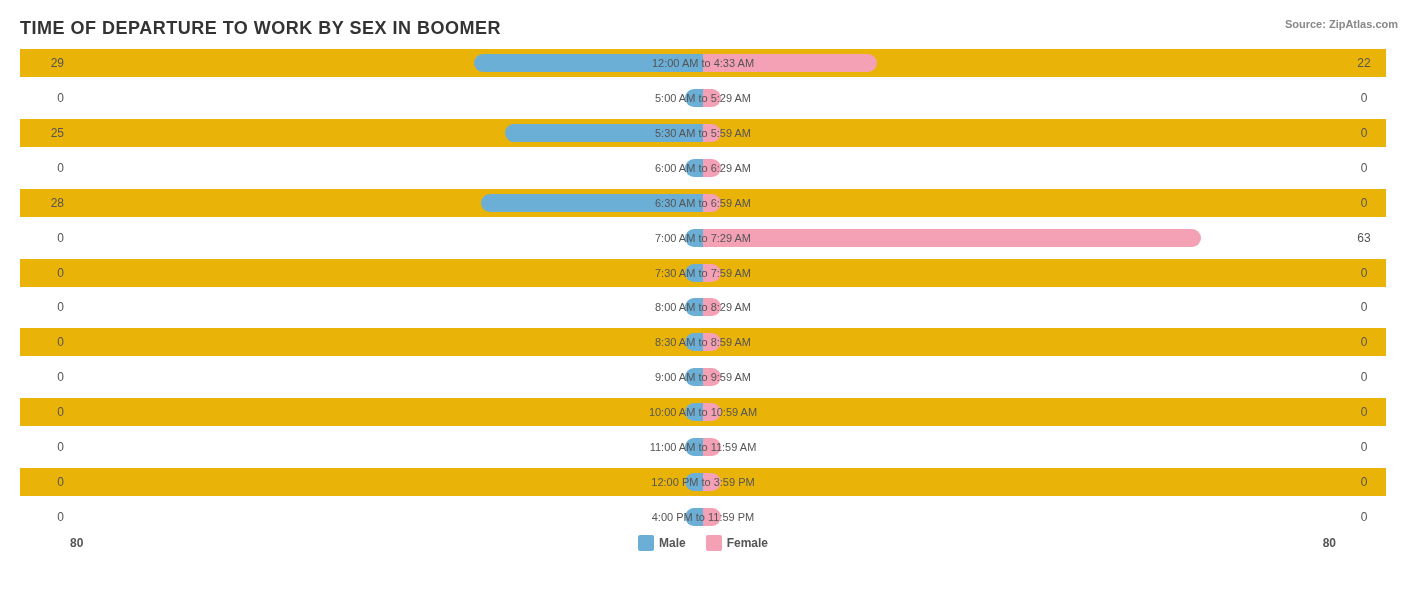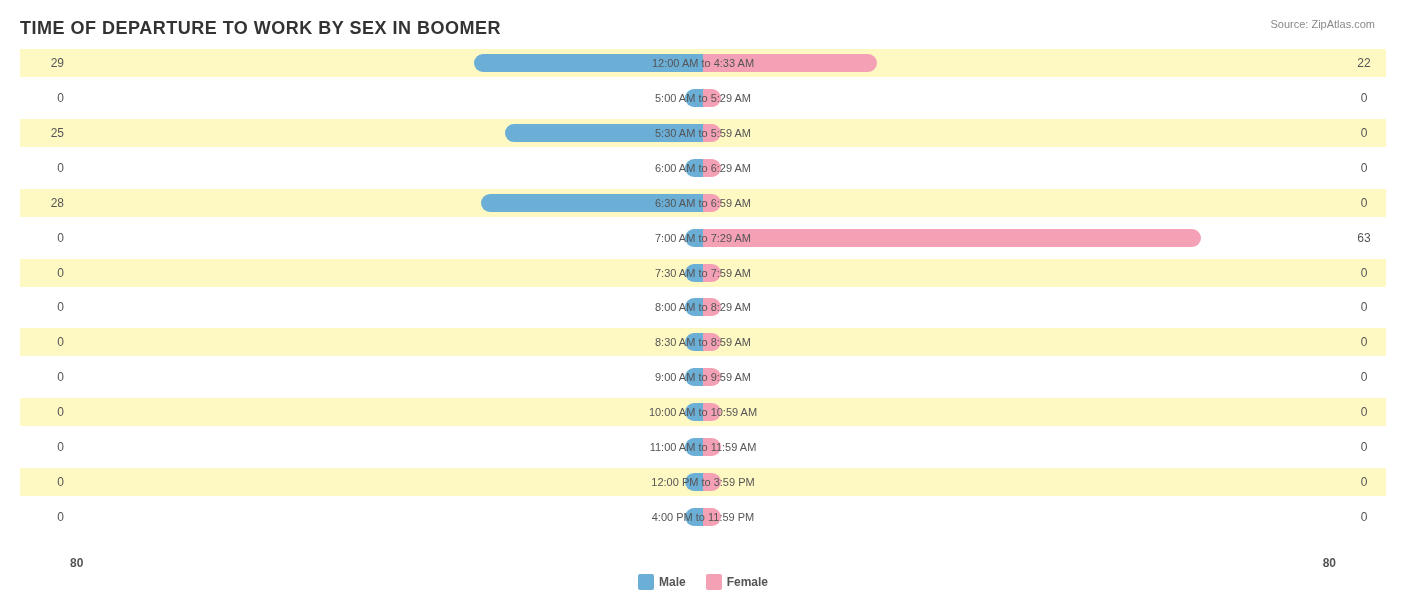--- a/index.html
+++ b/index.html
@@ -20,40 +20,41 @@
       font-size: 18px;
       font-weight: bold;
       color: #333;
       margin-bottom: 10px;
       text-transform: uppercase;
       letter-spacing: 0.5px;
     }
     .source-text {
       position: absolute;
       top: 18px;
-      right: 31px;
+      right: 8px;
       font-size: 11px;
       color: #888;
+      font-weight: bold;
     }
     .chart-area {
       position: relative;
       width: 100%;
       height: calc(100% - 30px);
       display: flex;
       flex-direction: column;
       justify-content: space-between;
     }
     .row {
       display: flex;
       align-items: center;
       height: 28px;
       position: relative;
     }
     .row-bg-even {
-      background: #fef9c3;
+      background: #eab308;
     }
     .row-bg-odd {
       background: #ffffff;
     }
     .left-value {
       width: 50px;
       text-align: right;
       font-size: 12px;
       color: #555;
       padding-right: 6px;
@@ -126,21 +127,20 @@
       display: flex;
       gap: 20px;
       align-items: center;
       font-size: 12px;
       color: #555;
     }
     .legend-item {
       display: flex;
       align-items: center;
       gap: 5px;
-      margin-top: 39px;
     }
     .legend-box {
       width: 16px;
       height: 16px;
       border-radius: 2px;
     }
   </style>
 </head>
 <body>
 

